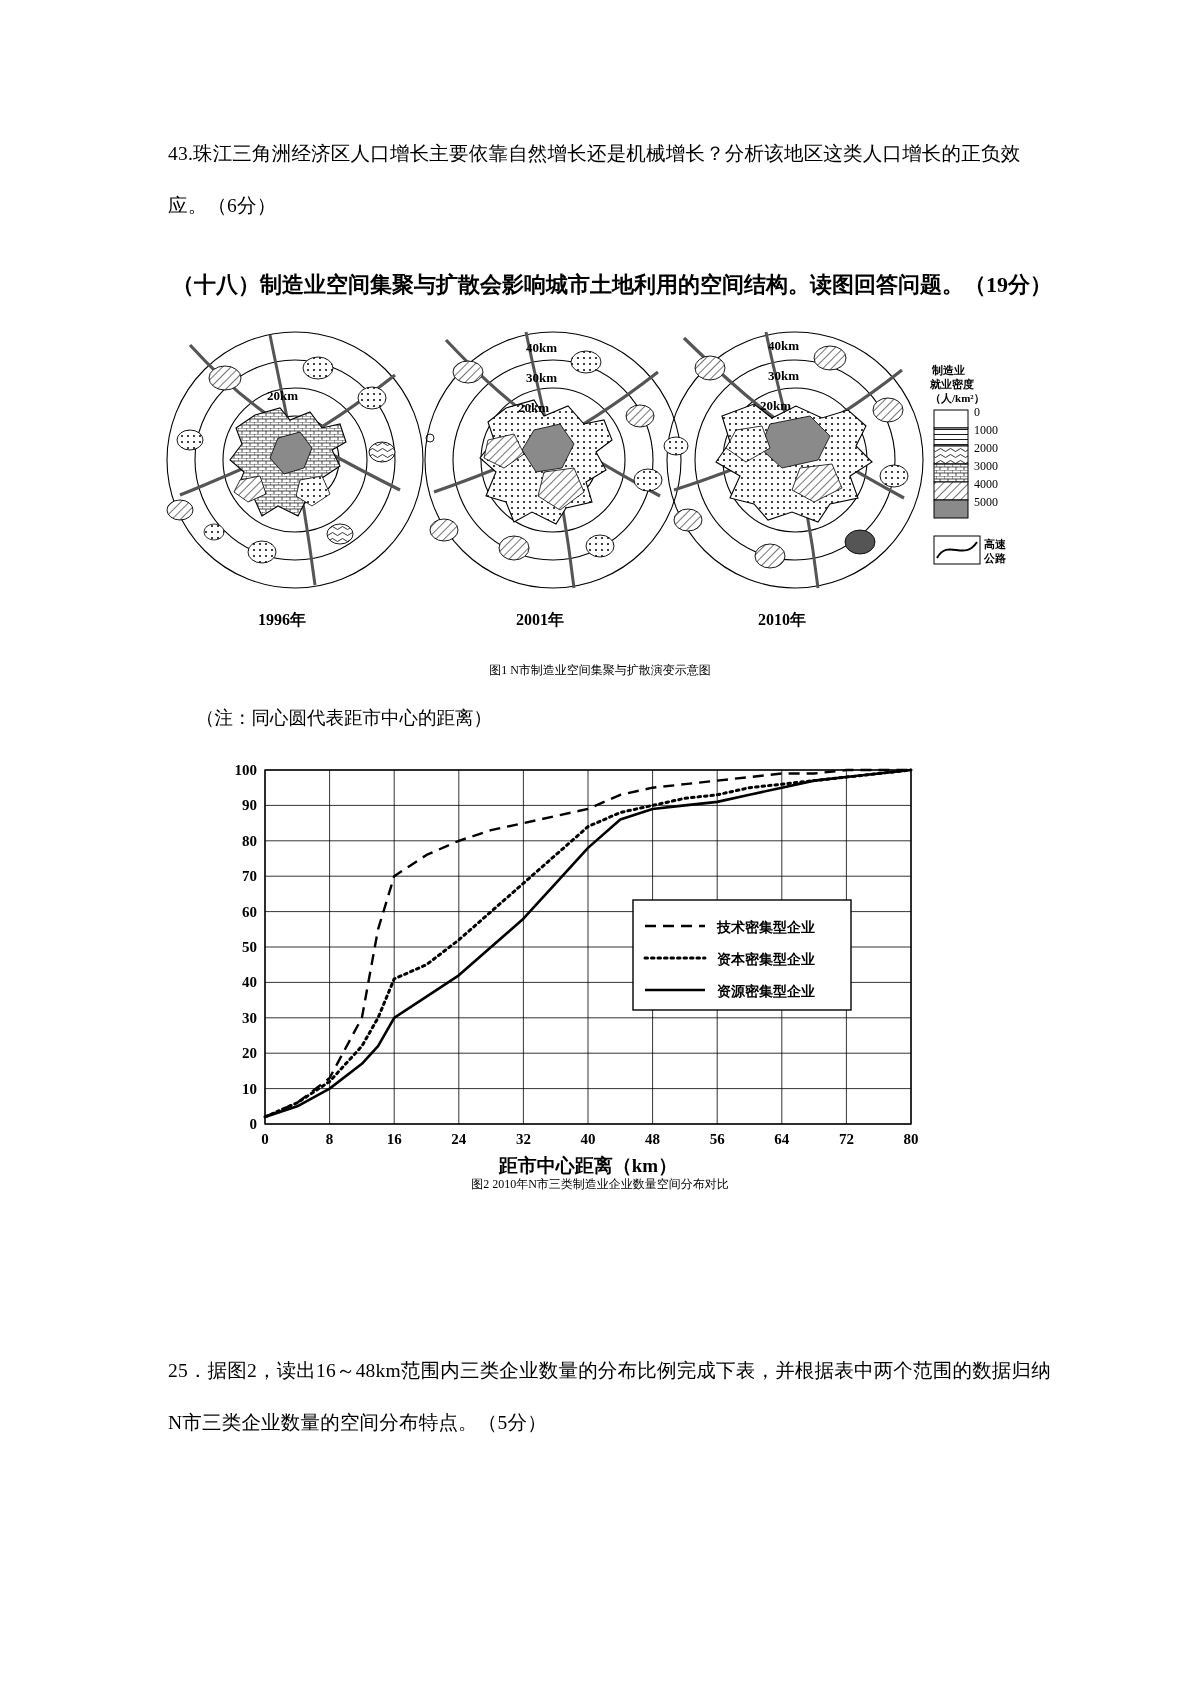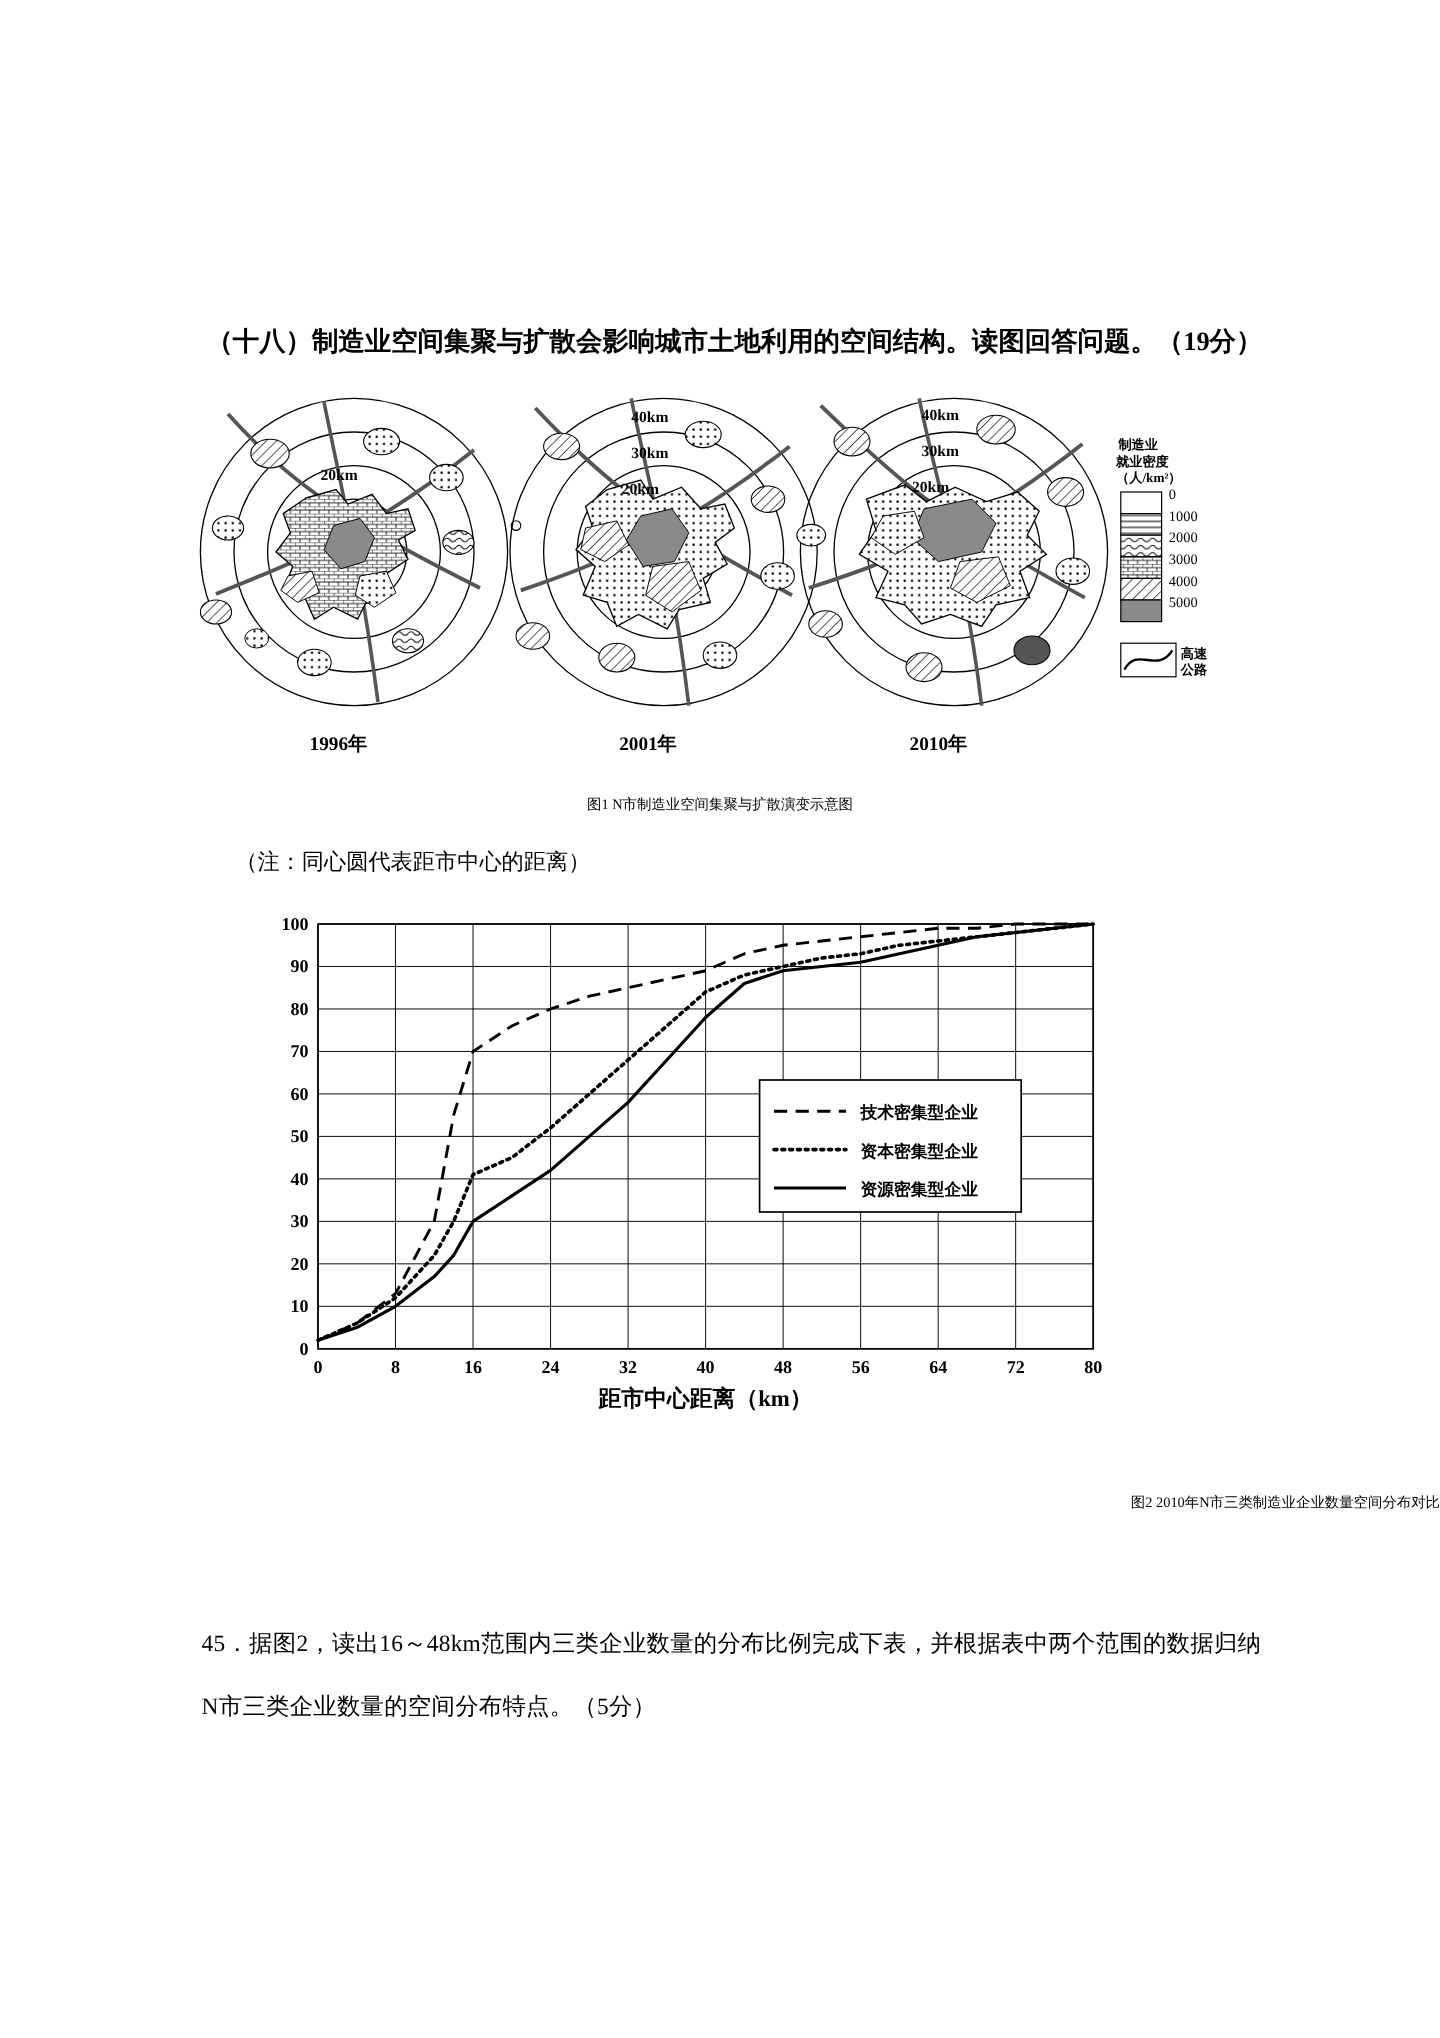--- a/index.html
+++ b/index.html
@@ -65,39 +65,40 @@
     margin-left: 28px;
   }
   
   #fig2-wrap {
     position: absolute;
     left: 205px;
     top: 752px;
     width: 740px;
     height: 440px;
   }
-  #fig2-caption { left: 0; top: 1244px; text-align: right; }
+  #fig2-caption { left: 0; top: 1176px; }
   .q44 {
     left: 168px;
     top: 1270px;
     width: 880px;
   }
   .q45 {
     left: 168px;
     top: 1345px;
     width: 890px;
   }
   svg { display: block; }
   text { font-family: "Liberation Serif", "DejaVu Serif", serif; }
 </style>
 </head>
 <body>
 
 <div class="page">
 
+  <div class="body-text q43">43.珠江三角洲经济区人口增长主要依靠自然增长还是机械增长？分析该地区这类人口增长的正负效应。（6分）</div>
 
   <div class="section-head">（十八）制造业空间集聚与扩散会影响城市土地利用的空间结构。读图回答问题。（19分）</div>
 
   <div id="fig1-wrap">
     <svg width="920" height="330" viewBox="0 0 920 330">
       <defs>
         <pattern id="pBrick" width="8" height="6" patternUnits="userSpaceOnUse">
           <rect width="8" height="6" fill="#fff"></rect>
           <path d="M0 0H8M0 3H8M0 0V3M4 3V6" stroke="#000" stroke-width="0.7"></path>
         </pattern>
@@ -291,15 +292,15 @@
         <text x="512" y="180" font-size="14" font-weight="bold">技术密集型企业</text>
         <line x1="440" y1="206" x2="500" y2="206" stroke="#000" stroke-width="3" stroke-dasharray="2.5,4" stroke-linecap="round"></line>
         <text x="512" y="212" font-size="14" font-weight="bold">资本密集型企业</text>
         <line x1="440" y1="238" x2="500" y2="238" stroke="#000" stroke-width="2.6"></line>
         <text x="512" y="244" font-size="14" font-weight="bold">资源密集型企业</text>
       </svg>
   </div>
 
   <div class="fig-caption" id="fig2-caption">图2  2010年N市三类制造业企业数量空间分布对比</div>
 
-  <div class="body-text q45">45．据图2，读出16～48km范围内三类企业数量的分布比例完成下表，并根据表中两个范围的数据归纳N市三类企业数量的空间分布特点。（5分）</div>
+  <div class="body-text q45">25．据图2，读出16～48km范围内三类企业数量的分布比例完成下表，并根据表中两个范围的数据归纳N市三类企业数量的空间分布特点。（5分）</div>
 
 </div>
 
 </body></html>

